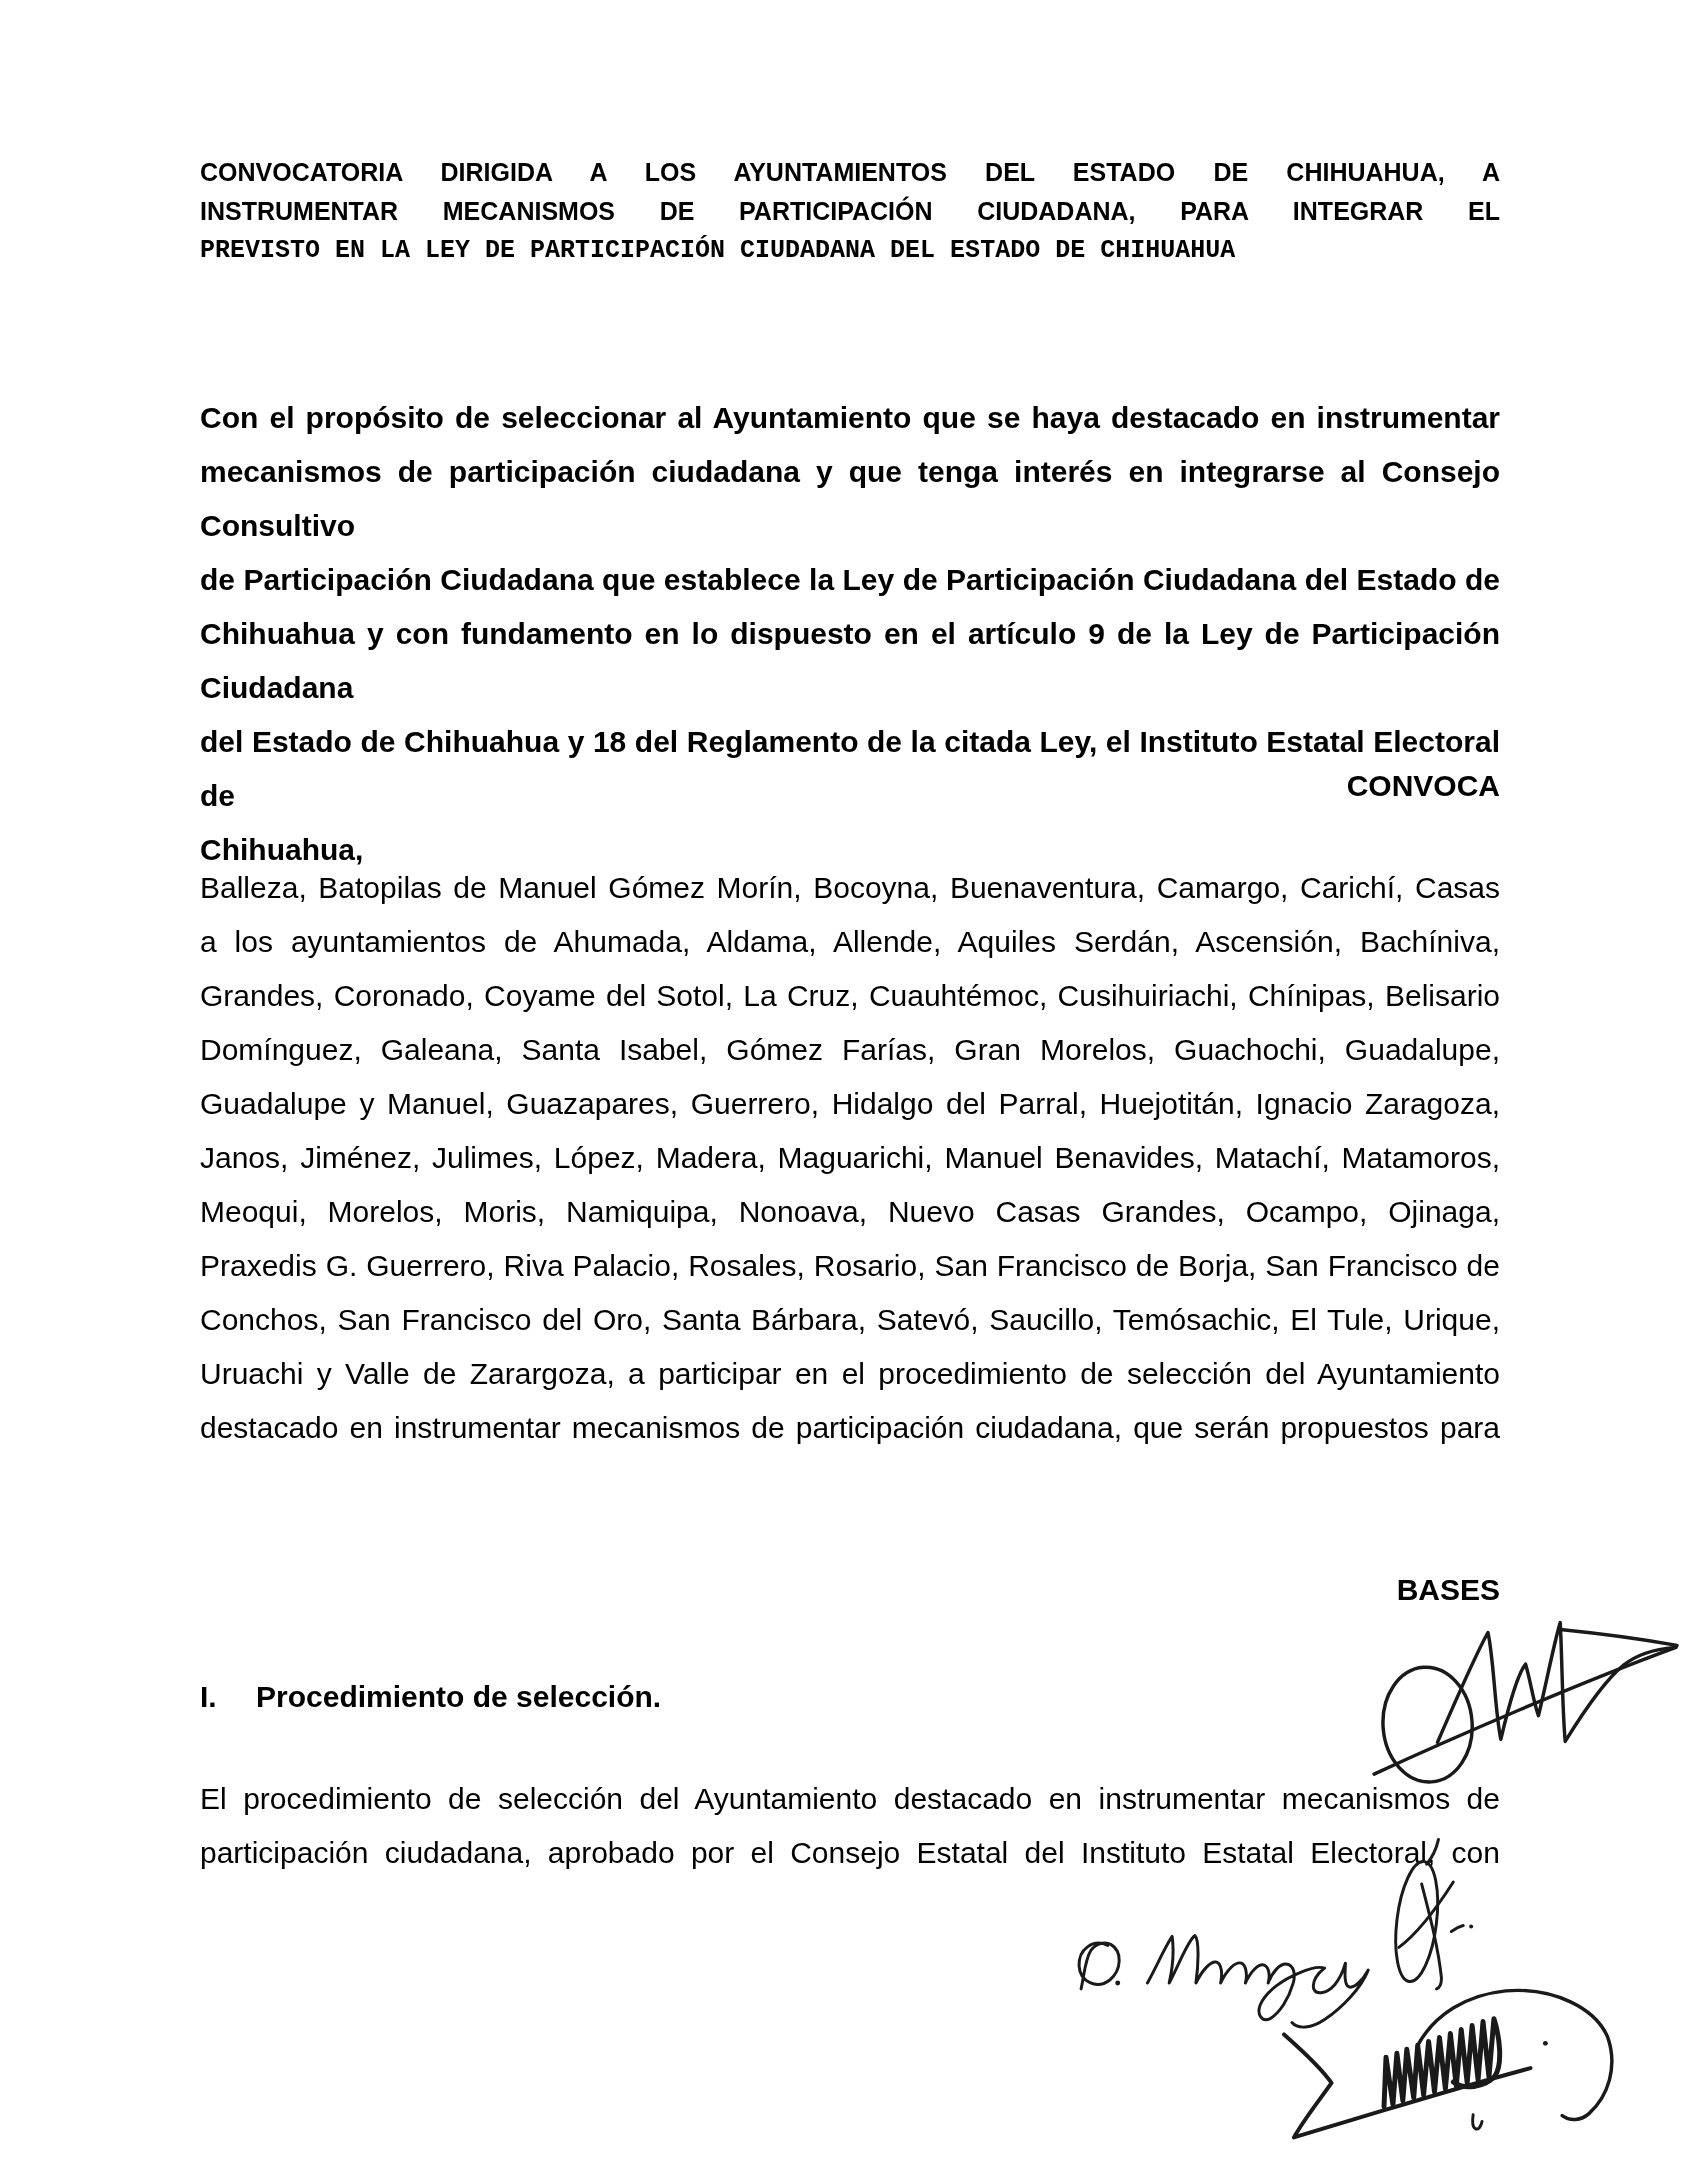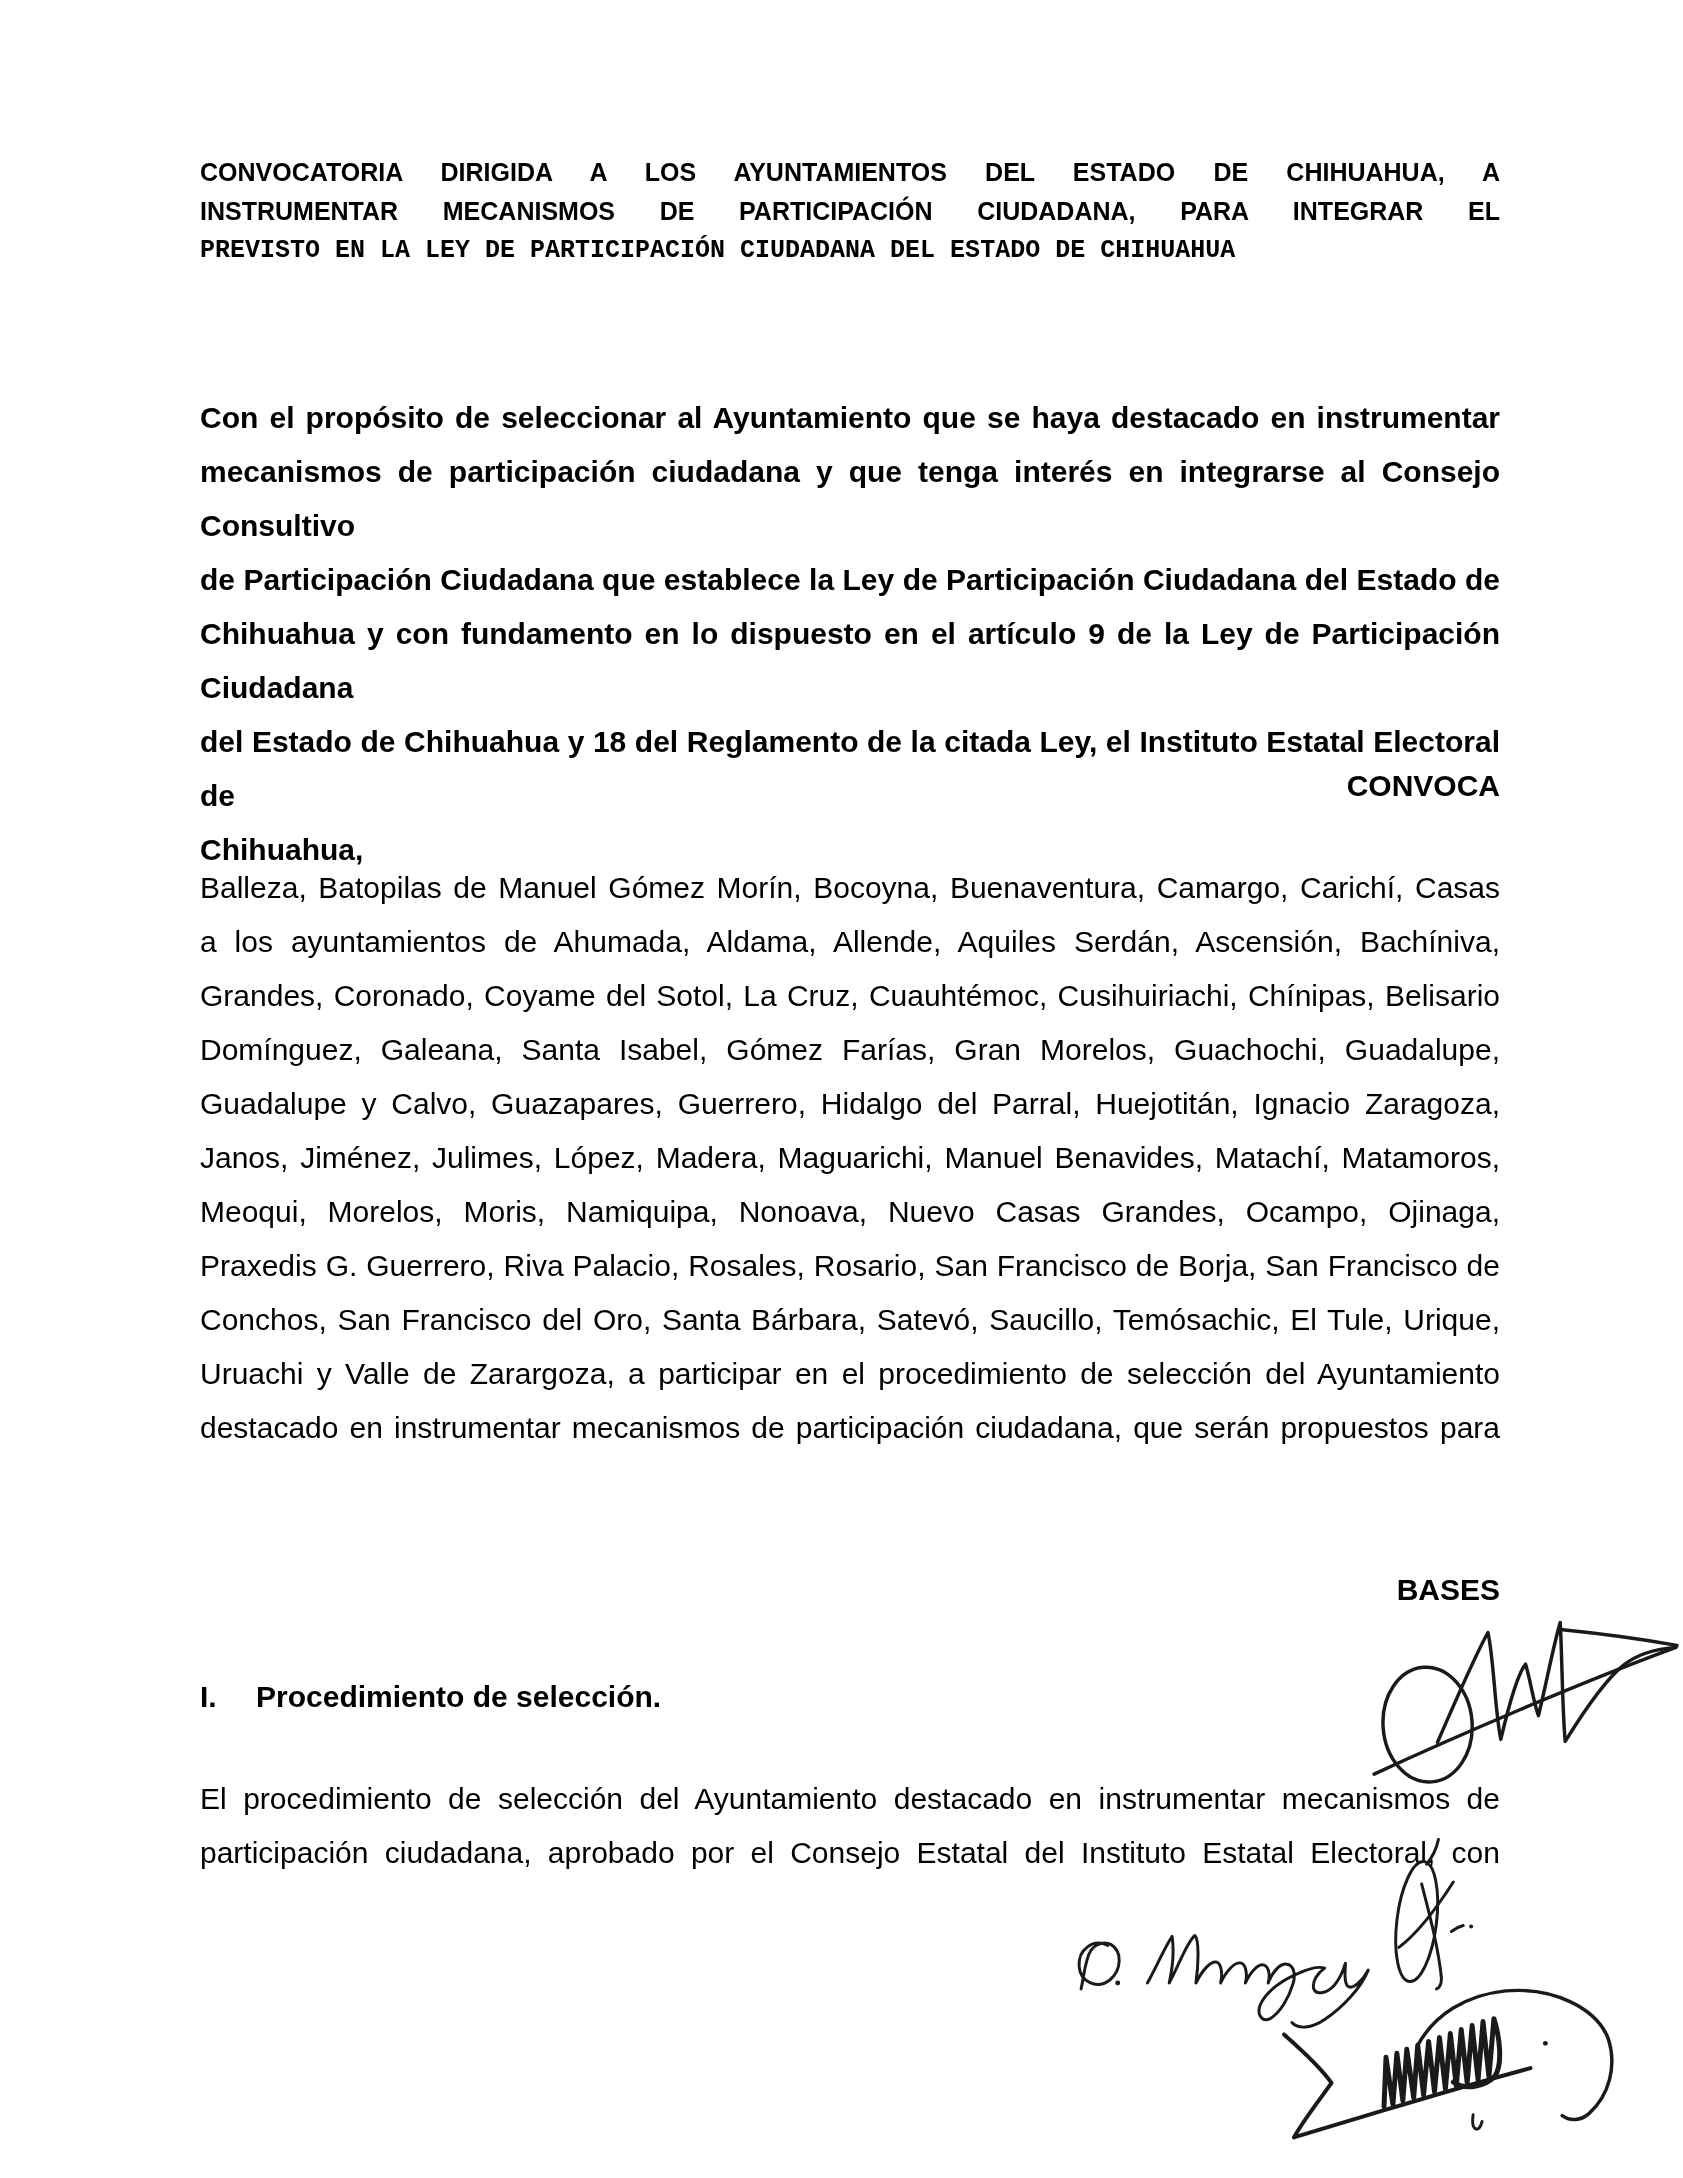--- a/index.html
+++ b/index.html
@@ -62,21 +62,21 @@
     <div class="jline last">Chihuahua,</div>
   </div>
 
   <div class="col center-heading h-convoca">CONVOCA</div>
 
   <div class="col para p-munis">
     <div class="jline">Balleza, Batopilas de Manuel Gómez Morín, Bocoyna, Buenaventura, Camargo, Carichí, Casas</div>
     <div class="jline">a los ayuntamientos de Ahumada, Aldama, Allende, Aquiles Serdán, Ascensión, Bachíniva,</div>
     <div class="jline">Grandes, Coronado, Coyame del Sotol, La Cruz, Cuauhtémoc, Cusihuiriachi, Chínipas, Belisario</div>
     <div class="jline">Domínguez, Galeana, Santa Isabel, Gómez Farías, Gran Morelos, Guachochi, Guadalupe,</div>
-    <div class="jline">Guadalupe y Calvo, Guazapares, Guerrero, Hidalgo del Parral, Huejotitán, Ignacio Zaragoza,</div>
+    <div class="jline">Guadalupe y Manuel, Guazapares, Guerrero, Hidalgo del Parral, Huejotitán, Ignacio Zaragoza,</div>
     <div class="jline">Janos, Jiménez, Julimes, López, Madera, Maguarichi, Manuel Benavides, Matachí, Matamoros,</div>
     <div class="jline">Meoqui, Morelos, Moris, Namiquipa, Nonoava, Nuevo Casas Grandes, Ocampo, Ojinaga,</div>
     <div class="jline">Praxedis G. Guerrero, Riva Palacio, Rosales, Rosario, San Francisco de Borja, San Francisco de</div>
     <div class="jline">Conchos, San Francisco del Oro, Santa Bárbara, Satevó, Saucillo, Temósachic, El Tule, Urique,</div>
     <div class="jline">Uruachi y Valle de Zarargoza, a participar en el procedimiento de selección del Ayuntamiento</div>
     <div class="jline">destacado en instrumentar mecanismos de participación ciudadana, que serán propuestos para</div>
   </div>
 
   <div class="col center-heading h-bases">BASES</div>
 

